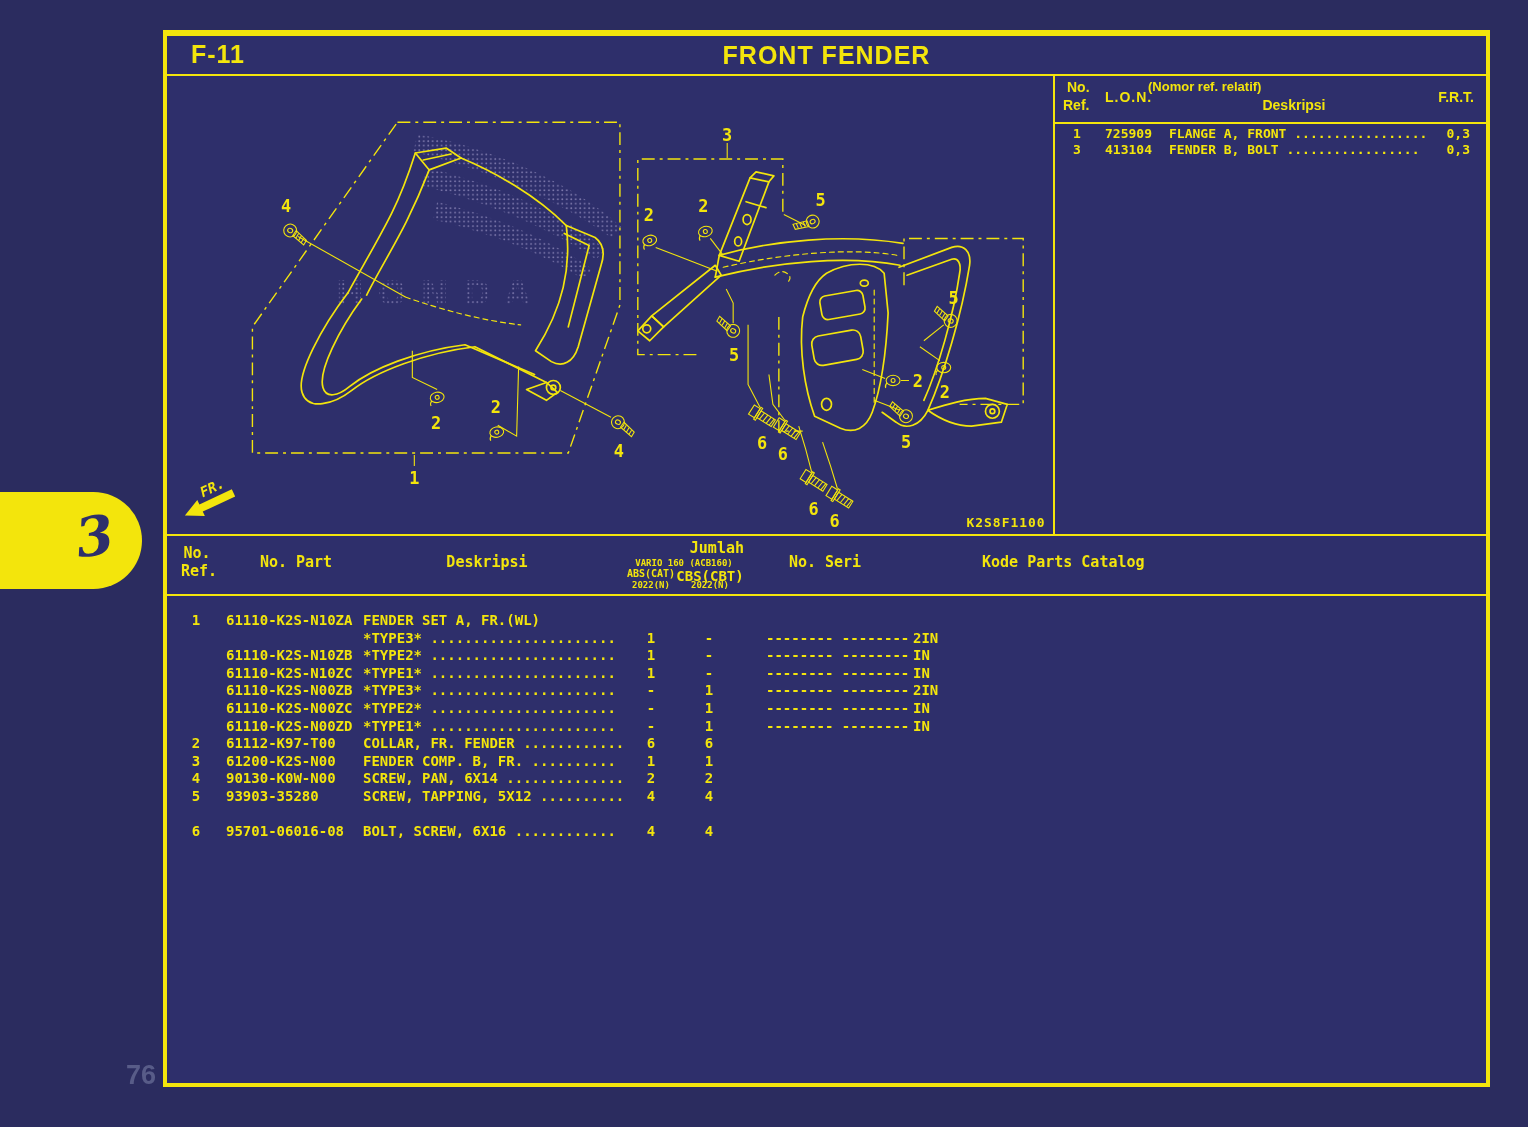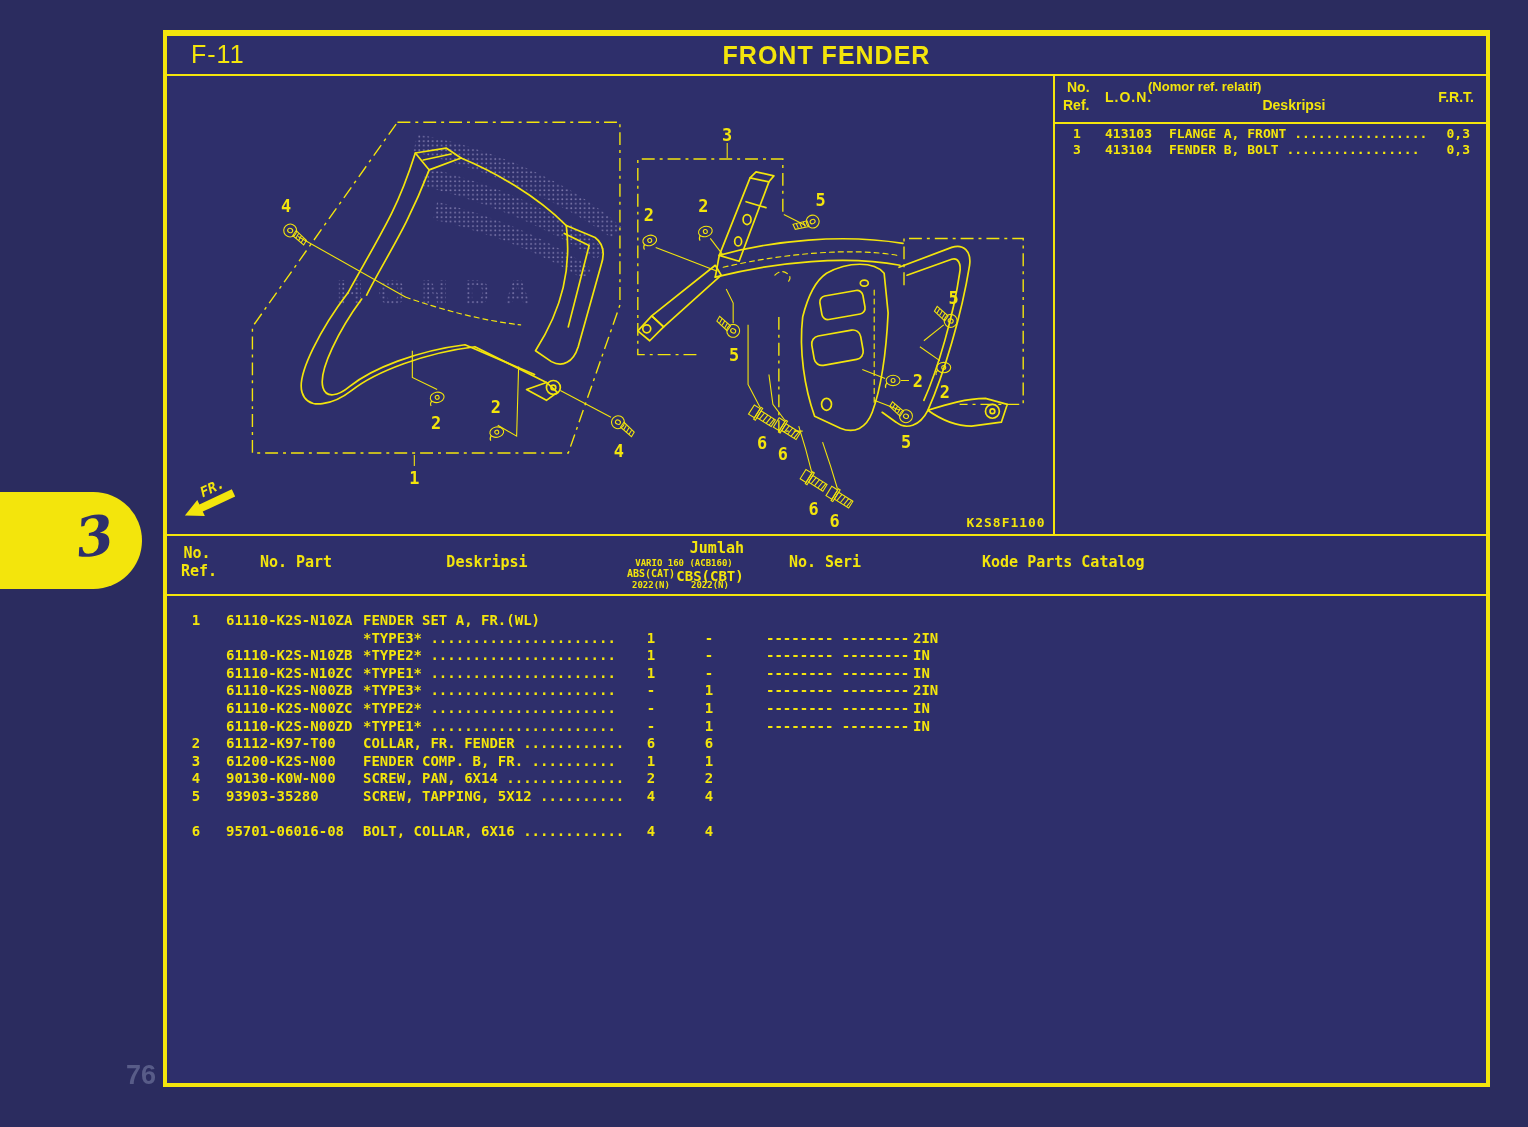--- a/index.html
+++ b/index.html
@@ -3,21 +3,21 @@
 <meta charset="utf-8">
 <style>
   :root{ --y:#f3e50c; --bg:#2e2f6b; --bgout:#2b2c5f; }
   html,body{margin:0;padding:0}
   body{width:1528px;height:1127px;position:relative;background:var(--bgout);
        font-family:"Liberation Sans",sans-serif;overflow:hidden;color:var(--y)}
   .pagenum{position:absolute;left:126px;top:1060px;font-size:27px;font-weight:bold;color:#585c88;z-index:1}
   .page{position:absolute;left:163px;top:30px;width:1327px;height:1057px;background:var(--bg);
         border:4px solid var(--y);border-top-width:6px;box-sizing:border-box;z-index:2}
   .titlebar{position:absolute;left:0;top:0;width:100%;height:38px;border-bottom:2px solid var(--y)}
-  .code{position:absolute;left:24px;top:4px;font-size:25px;font-weight:normal;letter-spacing:1px}
+  .code{position:absolute;left:24px;top:4px;font-size:25px;font-weight:bold;letter-spacing:1px}
   .title{position:absolute;left:0;top:5px;width:100%;text-align:center;font-size:25px;font-weight:bold;letter-spacing:1px}
   .diagram{position:absolute;left:0;top:40px;width:886px;height:458px}
   .diagram svg{width:100%;height:100%}
   .refpanel{position:absolute;left:886px;top:40px;right:0;height:458px;border-left:2px solid var(--y)}
   .refhead{position:absolute;top:0;left:0;right:0;height:46px;border-bottom:2px solid var(--y);font-weight:bold;font-size:14px}
   .refhead span{position:absolute;white-space:nowrap}
   .rh-no{left:12px;top:3px}.rh-ref{left:8px;top:21px}.rh-lon{left:50px;top:13px;letter-spacing:1px}
   .rh-nomor{left:93px;width:200px;top:3px;font-size:13px}
   .rh-desk{left:139px;width:200px;text-align:center;top:21px}
   .rh-frt{right:12px;top:13px}
@@ -233,21 +233,21 @@
       <span class="rh-no">No.</span>
       <span class="rh-ref">Ref.</span>
       <span class="rh-lon">L.O.N.</span>
       <span class="rh-nomor">(Nomor ref. relatif)</span>
       <span class="rh-desk">Deskripsi</span>
       <span class="rh-frt">F.R.T.</span>
     </div>
     <div class="refrows" id="ref-rows">
         <div class="rrow" style="top: 2px;">
           <span class="r-ref">1</span>
-          <span class="r-lon">413103</span>
+          <span class="r-lon">725909</span>
           <span class="r-desc">FLANGE A, FRONT .................</span>
           <span class="r-frt">0,3</span>
         </div>
         <div class="rrow" style="top: 18px;">
           <span class="r-ref">3</span>
           <span class="r-lon">413104</span>
           <span class="r-desc">FENDER B, BOLT .................</span>
           <span class="r-frt">0,3</span>
         </div>
       </div>
@@ -373,21 +373,21 @@
         <span class="c-part"></span>
         <span class="c-desc"></span>
         <span class="c-qty1"></span>
         <span class="c-qty2"></span>
         <span class="c-seri"></span>
         <span class="c-kode"></span>
       </div>
       <div class="prow">
         <span class="c-ref">6</span>
         <span class="c-part">95701-06016-08</span>
-        <span class="c-desc">BOLT, COLLAR, 6X16 ............</span>
+        <span class="c-desc">BOLT, SCREW, 6X16 ............</span>
         <span class="c-qty1">4</span>
         <span class="c-qty2">4</span>
         <span class="c-seri"></span>
         <span class="c-kode"></span>
       </div>
     </div>
 
 </div>
 
 </body></html>

